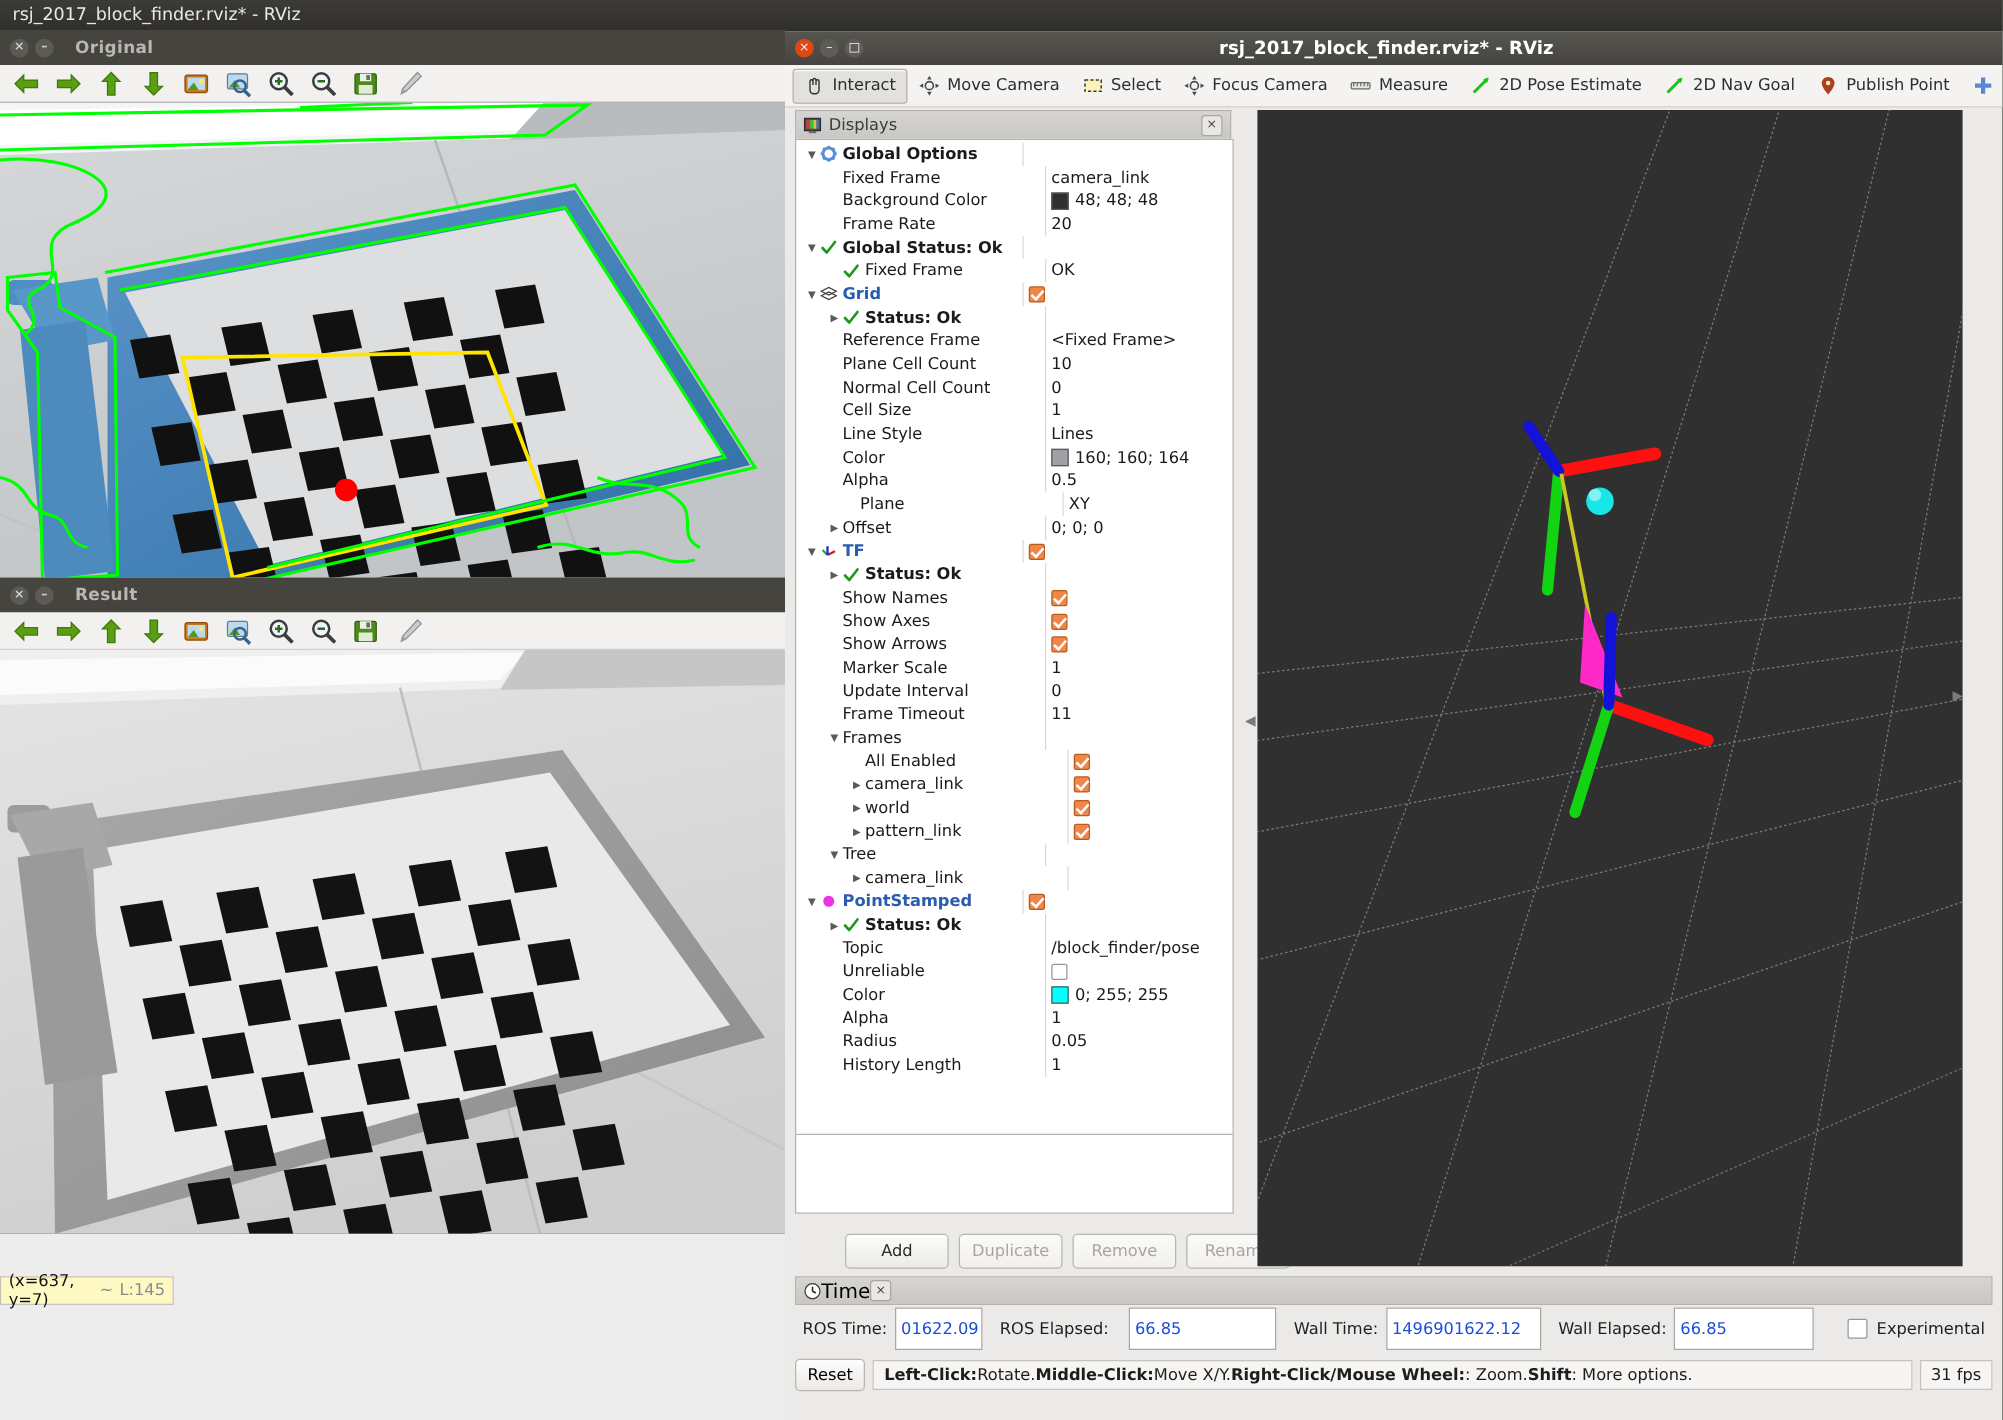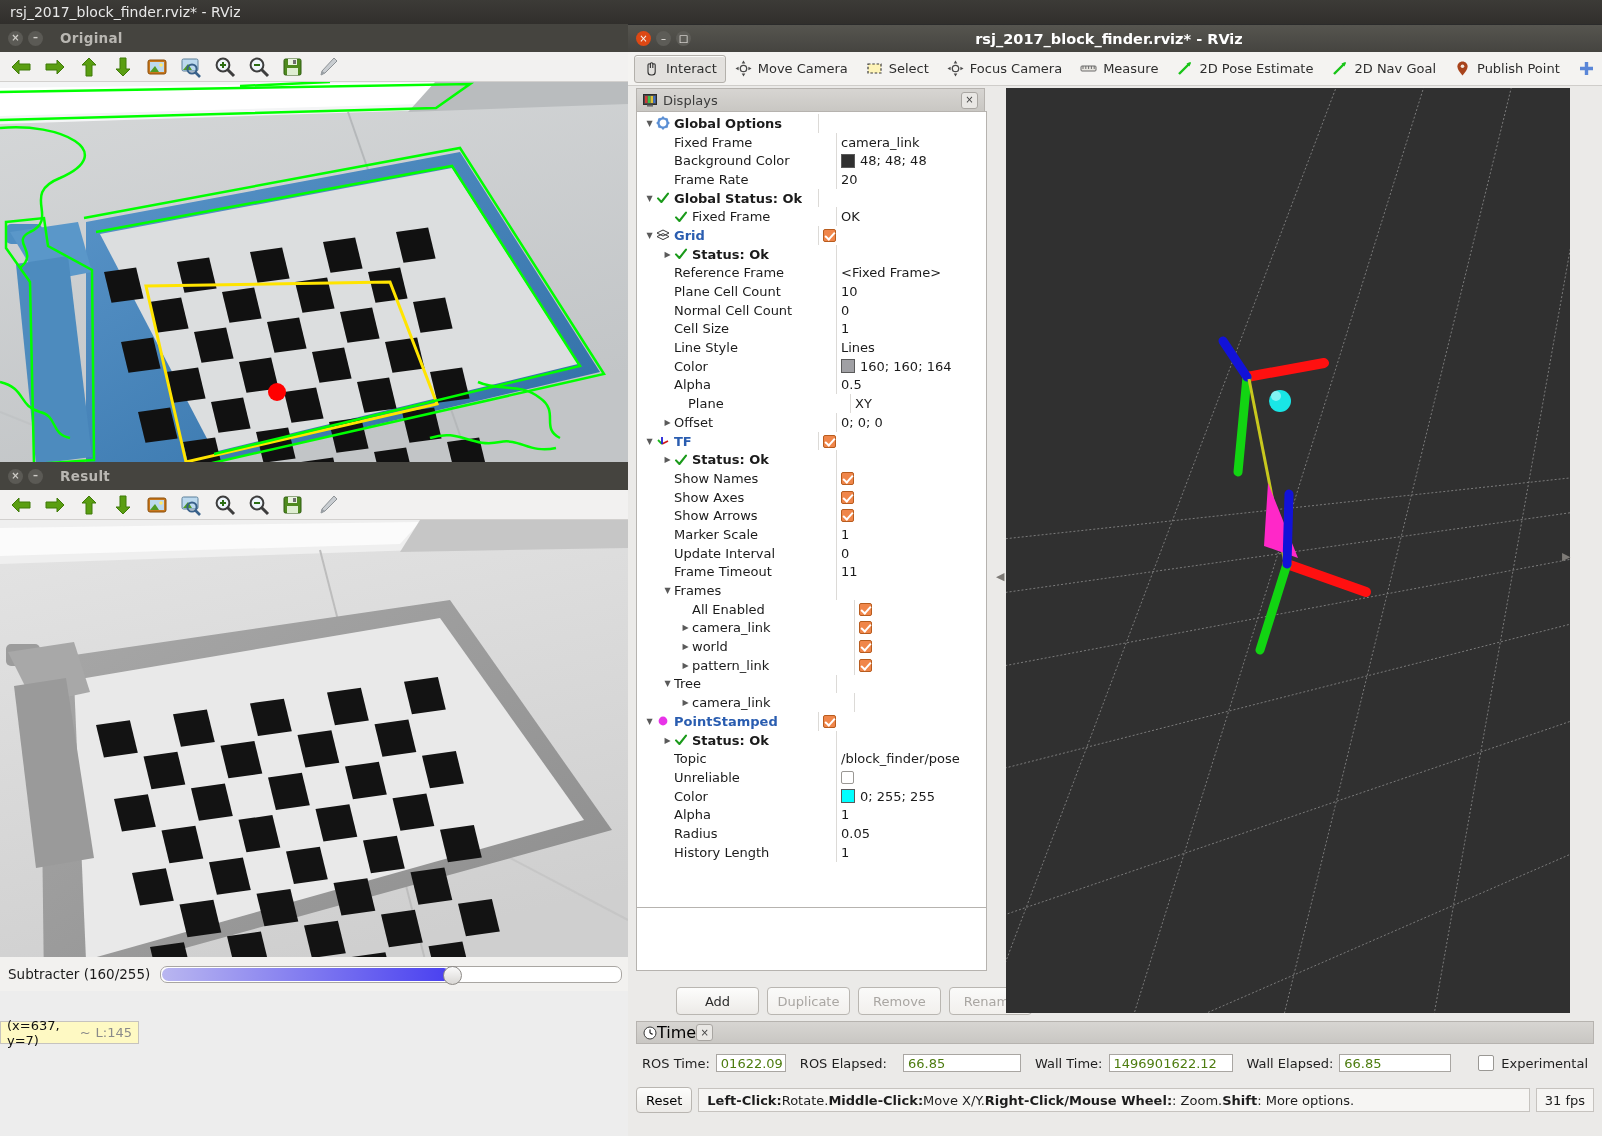--- a/index.html
+++ b/index.html
@@ -79,21 +79,21 @@
 
   
   #view3d{position:absolute;background:#303030;overflow:hidden;}
   .collapse-arrow{position:absolute;font-size:11px;color:#7d7a76;}
 
   
   .time-header{position:absolute;height:23px;background:linear-gradient(#d7d5d2,#c9c7c3);
     display:flex;align-items:center;padding:0 6px;box-sizing:border-box;border:1px solid #b6b3af;}
   .time-row{position:absolute;display:flex;align-items:center;font-size:13px;color:#1f1f1f;}
   .tfield{border:1px solid #a9a6a2;background:#ffffff;height:18px;display:flex;align-items:center;
-    padding:0 4px;box-sizing:border-box;font-size:13px;color:#4d7c0f;overflow:hidden;}
+    padding:16px 4px;box-sizing:border-box;font-size:13px;color:#1d4ed8;overflow:hidden;}
   .cbox{width:14px;height:14px;border:1px solid #9a9894;background:#fff;border-radius:2px;}
 
   .statusbar{position:absolute;display:flex;align-items:center;gap:6px;}
   .sbtn{height:24px;padding:0 9px;border:1px solid #b9b6b1;border-radius:4px;
     background:linear-gradient(#fdfdfc,#eceae7);font-size:13px;display:flex;align-items:center;}
   .shelp{height:24px;flex:1;border:1px solid #c6c3bf;background:#f6f5f3;display:flex;
     align-items:center;padding:0 8px;font-size:13px;color:#1d1d1d;box-sizing:border-box;}
   .sfps{height:24px;border:1px solid #c6c3bf;background:#f6f5f3;display:flex;align-items:center;
     padding:0 8px;font-size:13px;color:#1d1d1d;box-sizing:border-box;}
 
@@ -420,27 +420,20 @@
               <polygon points="458,383.8 491.88,379.048 499.8,411.608 465.92,416.36" fill="#131313"></polygon>
               <polygon points="197.5,458.6 231.38,453.848 239.29999999999998,486.408 205.42,491.16" fill="#131313"></polygon>
               <polygon points="274.5,447.8 308.38,443.048 316.3,475.608 282.42,480.36" fill="#131313"></polygon>
               <polygon points="351.5,437 385.38,432.248 393.3,464.808 359.42,469.56" fill="#131313"></polygon>
               <polygon points="428.5,426.2 462.38,421.448 470.3,454.008 436.42,458.76" fill="#131313"></polygon>
             </g>
         </g>
       </svg>
     </div>
 
-    <div class="sliderrow" id="res-slider" style="left:0;top:495px;width:628px;height:34px;">
-      <span class="slabel">Subtracter (160/255)</span>
-      <div class="strack" id="strack" style="width:460px;">
-        <div class="sfill" id="sfill" style="width: 287.8px;"></div>
-        <div class="sknob" id="sknob" style="left: 281.8px;"></div>
-      </div>
-    </div>
     <div class="coordbar" style="left:0;top:559px;width:139px;height:23px;">
       <span>(x=637, y=7)</span>
       <span class="dim">~</span>
       <span class="dim">L:145</span>
     </div>
   </div>
 
   <div id="rviz">
 
     <div class="rviz-titlebar">

